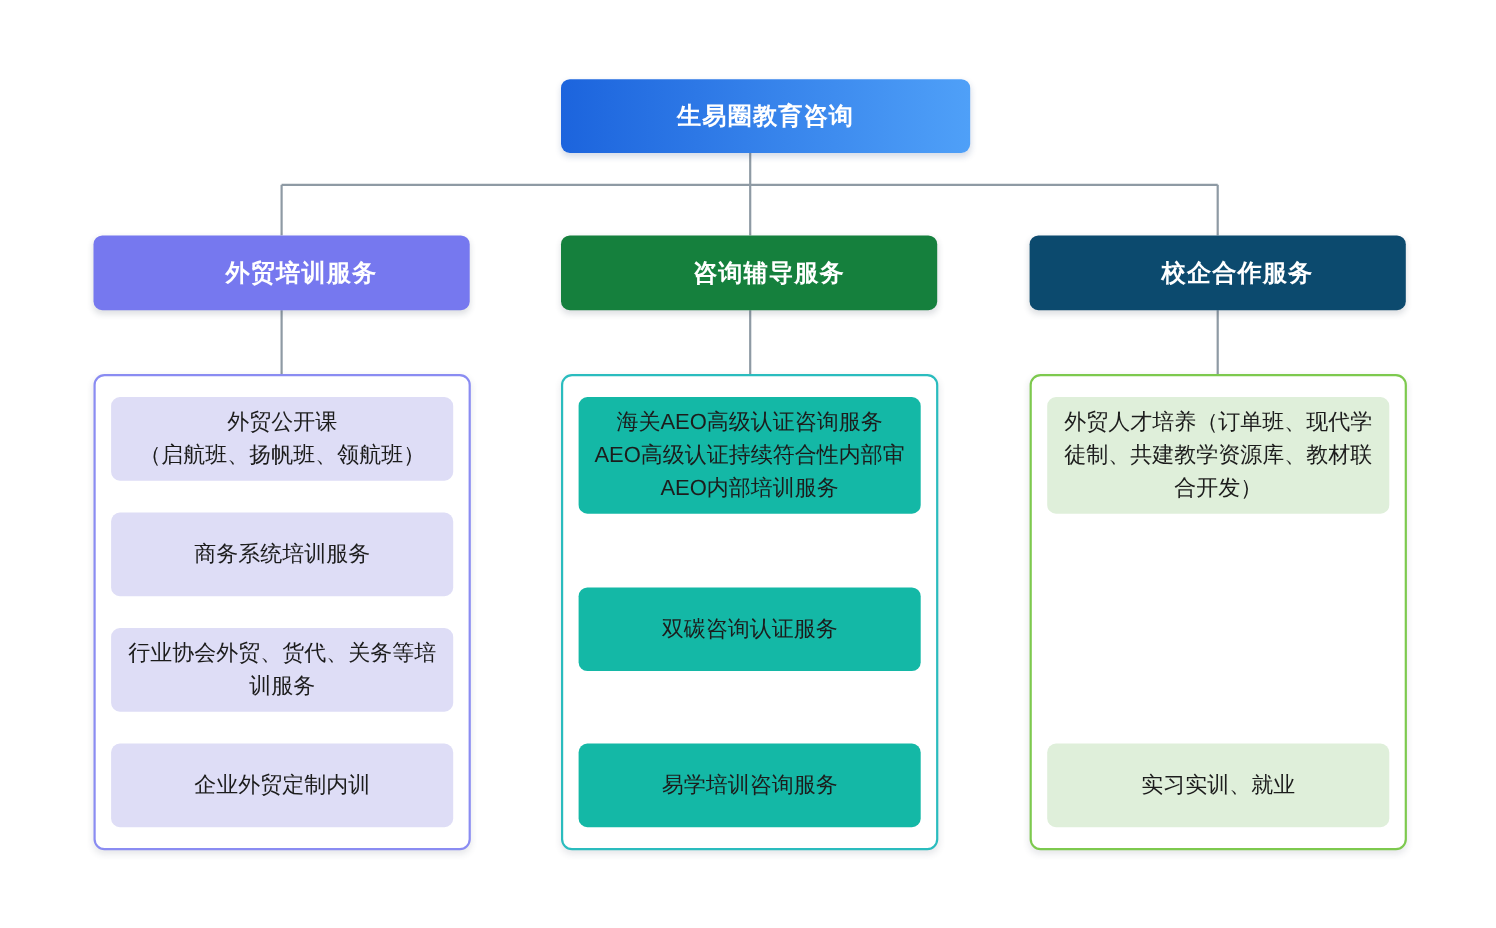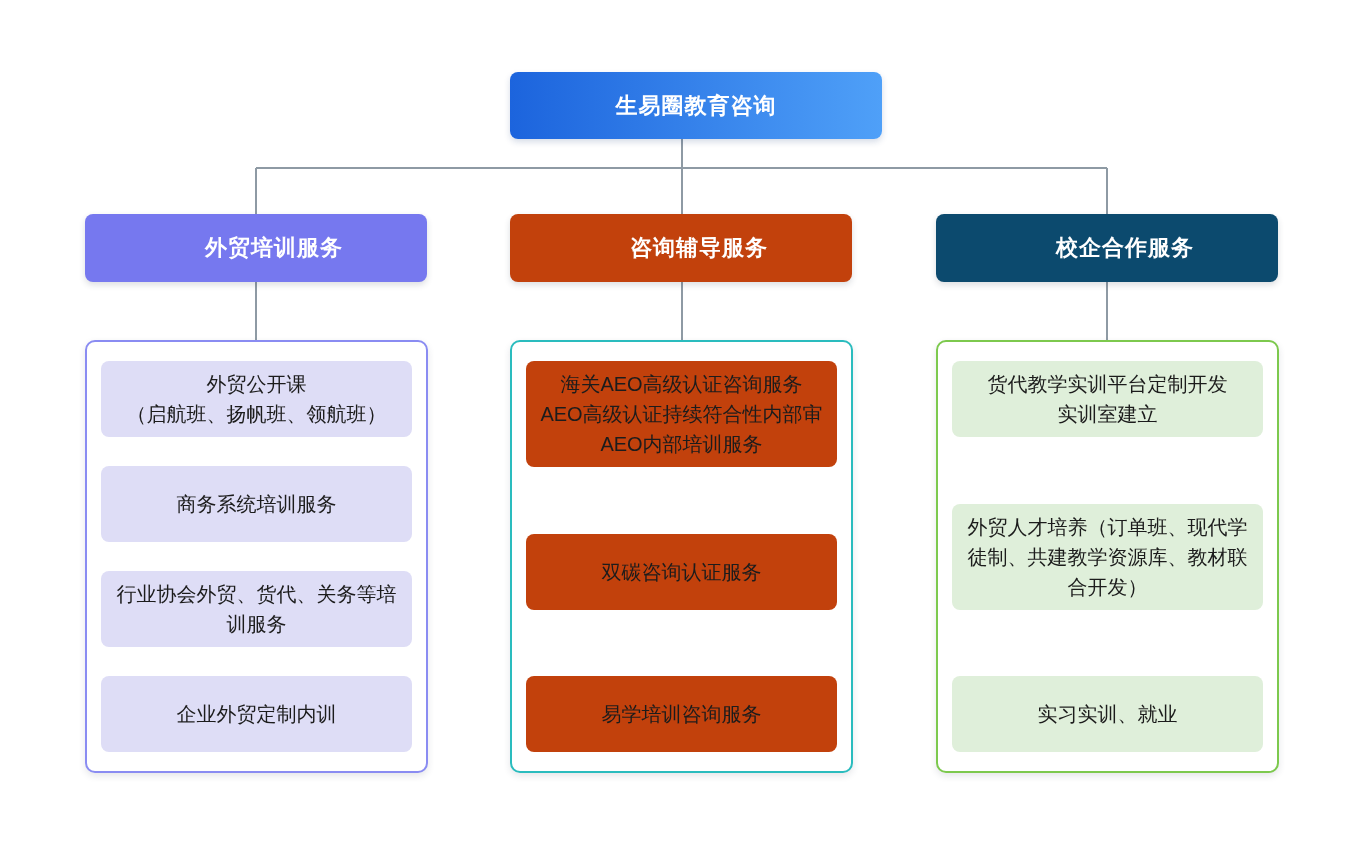--- a/index.html
+++ b/index.html
@@ -35,21 +35,21 @@
     background:linear-gradient(90deg,#1C64DD 0%,#4FA0F8 100%);
     box-shadow:0 3px 6px rgba(30,60,120,.18);
     margin-top:17px;
   }
   .branch-header{
     top:214px;width:342px;height:68px;
     box-shadow:0 3px 6px rgba(40,50,70,.16);
     padding-left:36px;
   }
   .branch-header.purple{left:85px;background:#7678EF;}
-  .branch-header.teal{left:510px;background:#c2410c;}
+  .branch-header.teal{left:510px;background:#15803d;}
   .branch-header.green{left:936px;background:#0c4a6e;}
   .group-box{
     position:absolute;
     top:340px;height:433px;width:343px;
     box-sizing:border-box;
     background:#ffffff;
     border-radius:10px;
     border:2px solid #14532d;
     display:flex;
     flex-direction:column;
@@ -68,21 +68,21 @@
     align-items:center;
     justify-content:center;
     text-align:center;
     font-size:20px;
     line-height:30px;
     color:#1c1c1c;
     padding:8px 8px;
     white-space:pre-line;
   }
   .purple .item, .item.purple{background:#DEDDF6;}
-  .teal .item, .item.teal{background:#c2410c;}
+  .teal .item, .item.teal{background:#14b8a6;}
   .green .item, .item.green{background:#DFEFDA;}
 </style>
 </head>
 <body>
 
 <div class="canvas">
 
   <svg class="connectors" viewBox="0 0 1360 844" xmlns="http://www.w3.org/2000/svg">
     <g fill="none" stroke-width="2" stroke="#8E9AA4">
       <line x1="682" y1="122" x2="682" y2="214"></line>
@@ -111,19 +111,17 @@
 
   <div class="group-box teal">
     <div class="item">海关AEO高级认证咨询服务
 AEO高级认证持续符合性内部审
 AEO内部培训服务</div>
     <div class="item">双碳咨询认证服务</div>
     <div class="item">易学培训咨询服务</div>
   </div>
 
   <div class="group-box green">
-    <div class="item">货代教学实训平台定制开发
-实训室建立</div>
     <div class="item">外贸人才培养（订单班、现代学徒制、共建教学资源库、教材联合开发）</div>
     <div class="item">实习实训、就业</div>
   </div>
 
 </div>
 
 </body></html>

